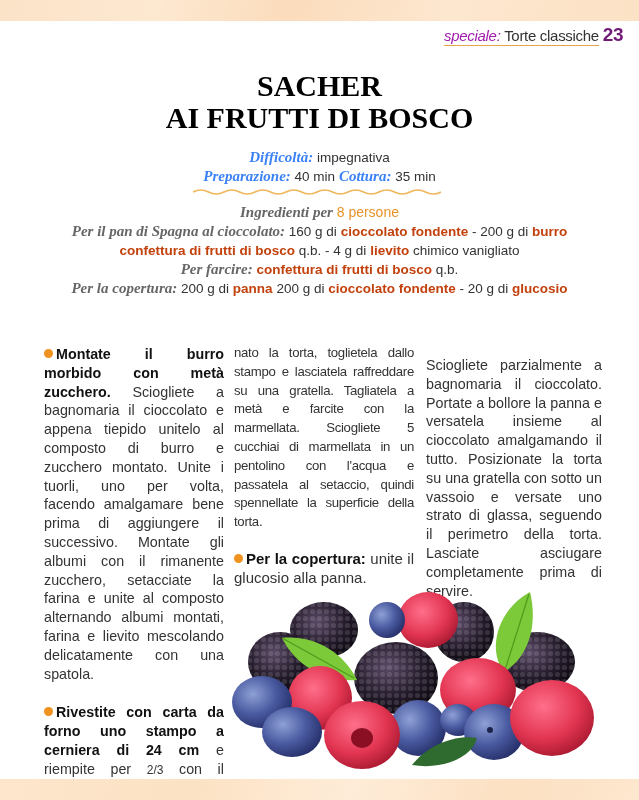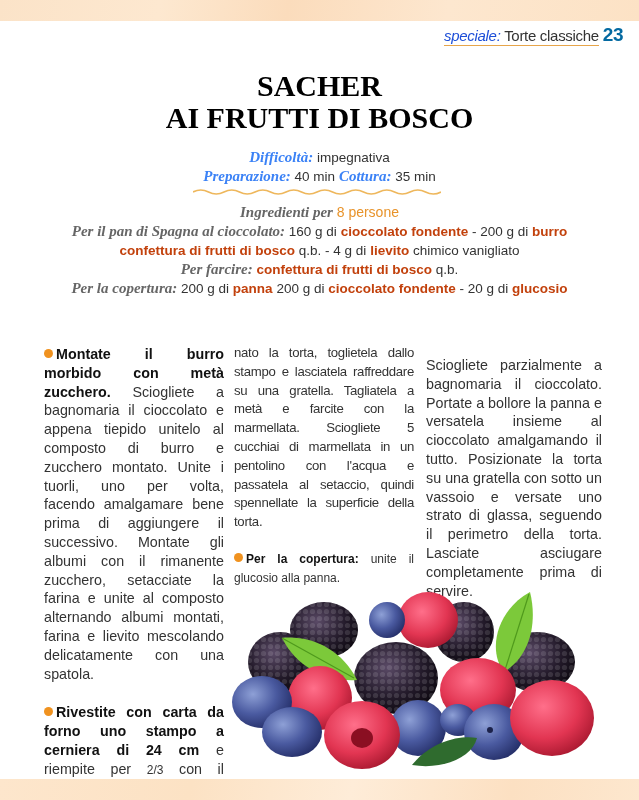--- a/index.html
+++ b/index.html
@@ -14,22 +14,22 @@
     background: linear-gradient(100deg, #fde6cc 0%, #fce2c4 30%, #feecd8 55%, #fce0c2 80%, #fde7ce 100%);
   }
   .section-header {
     position: absolute; right: 16px; top: 24px; height: 22px;
     display: flex; align-items: baseline; gap: 4px;
   }
   .section-header .hdr-text {
     border-bottom: 1px solid #e7a54a; padding-bottom: 1px;
     font-size: 15px; color: #333; letter-spacing: -0.3px;
   }
-  .section-header .hdr-label { font-style: italic; color: #1d4ed8; }
-  .section-header .page-num { color: #0369a1; font-size: 19px; font-weight: bold; letter-spacing: -0.5px; }
+  .section-header .hdr-label { font-style: italic; color: #a21caf; }
+  .section-header .page-num { color: #701a75; font-size: 19px; font-weight: bold; letter-spacing: -0.5px; }
 
   .title {
     position: absolute; left: 0; width: 639px; top: 70px; text-align: center;
     font-family: "Liberation Serif", serif; font-weight: bold; color: #000000;
     font-size: 30px; line-height: 32px;
   }
   .meta {
     position: absolute; left: 0; width: 639px; top: 148px; text-align: center;
     font-size: 13.5px; line-height: 19px; color: #333;
   }
@@ -147,21 +147,21 @@
     <span>e riempite per</span>
     <span class="frac">2/3</span>
     <span>con il composto. Cuocete in forno statico a 180°C per 35-40 minuti. Dopo aver sfor-</span>
   </p>
 </div>
 
 <div class="col col2">
   <p>
     <span>nato la torta, toglietela dallo stampo e lasciatela raffreddare su una gratella. Tagliatela a metà e farcite con la marmellata. Sciogliete 5 cucchiai di marmellata in un pentolino con l'acqua e passatela al setaccio, quindi spennellate la superficie della torta.</span>
   </p>
-  <p style="font-size:12px;letter-spacing:0;">
+  <p style="font-size:15px;letter-spacing:0;">
     <span class="bullet"></span><span class="step-title">Per la copertura:</span>
     <span>unite il glucosio alla panna.</span>
   </p>
 </div>
 
 <div class="col col3">
   <p>
     <span>Sciogliete parzialmente a bagnomaria il cioccolato. Portate a bollore la panna e versatela insieme al cioccolato amalgamando il tutto. Posizionate la torta su una gratella con sotto un vassoio e versate uno strato di glassa, seguendo il perimetro della torta. Lasciate asciugare completamente prima di servire.</span>
   </p>
 </div>

